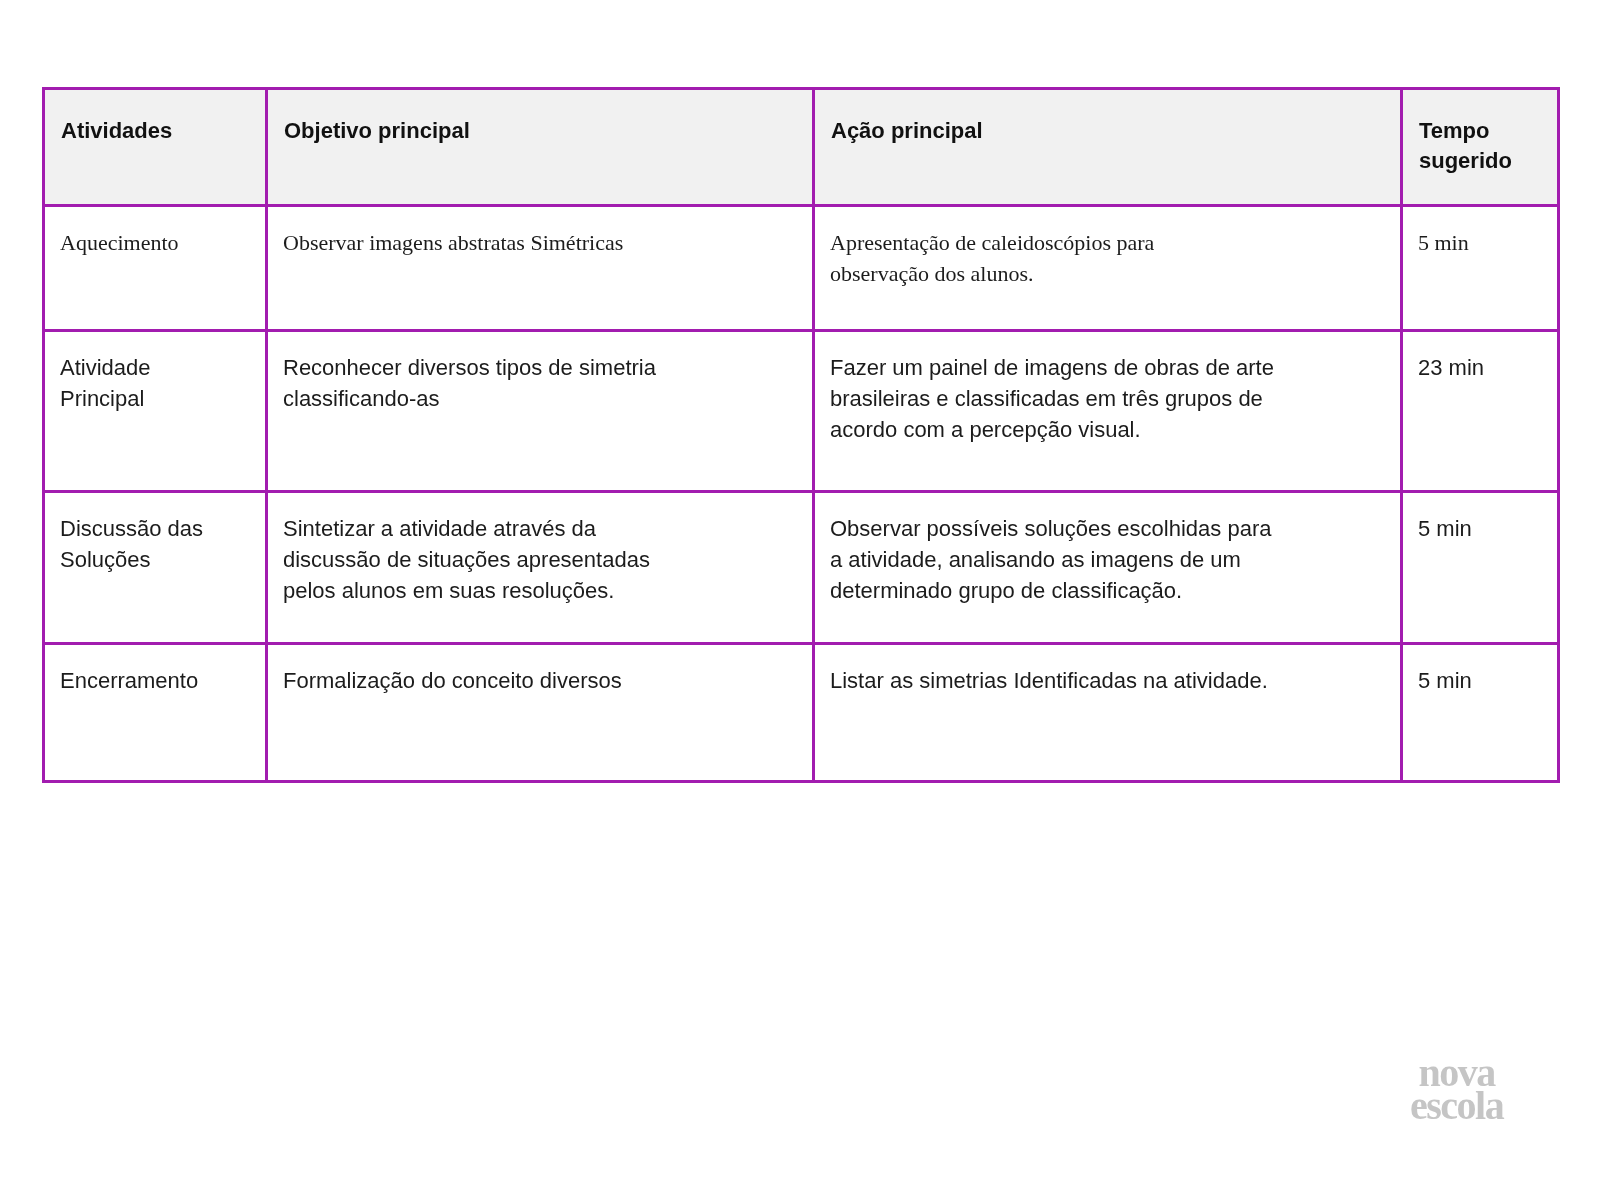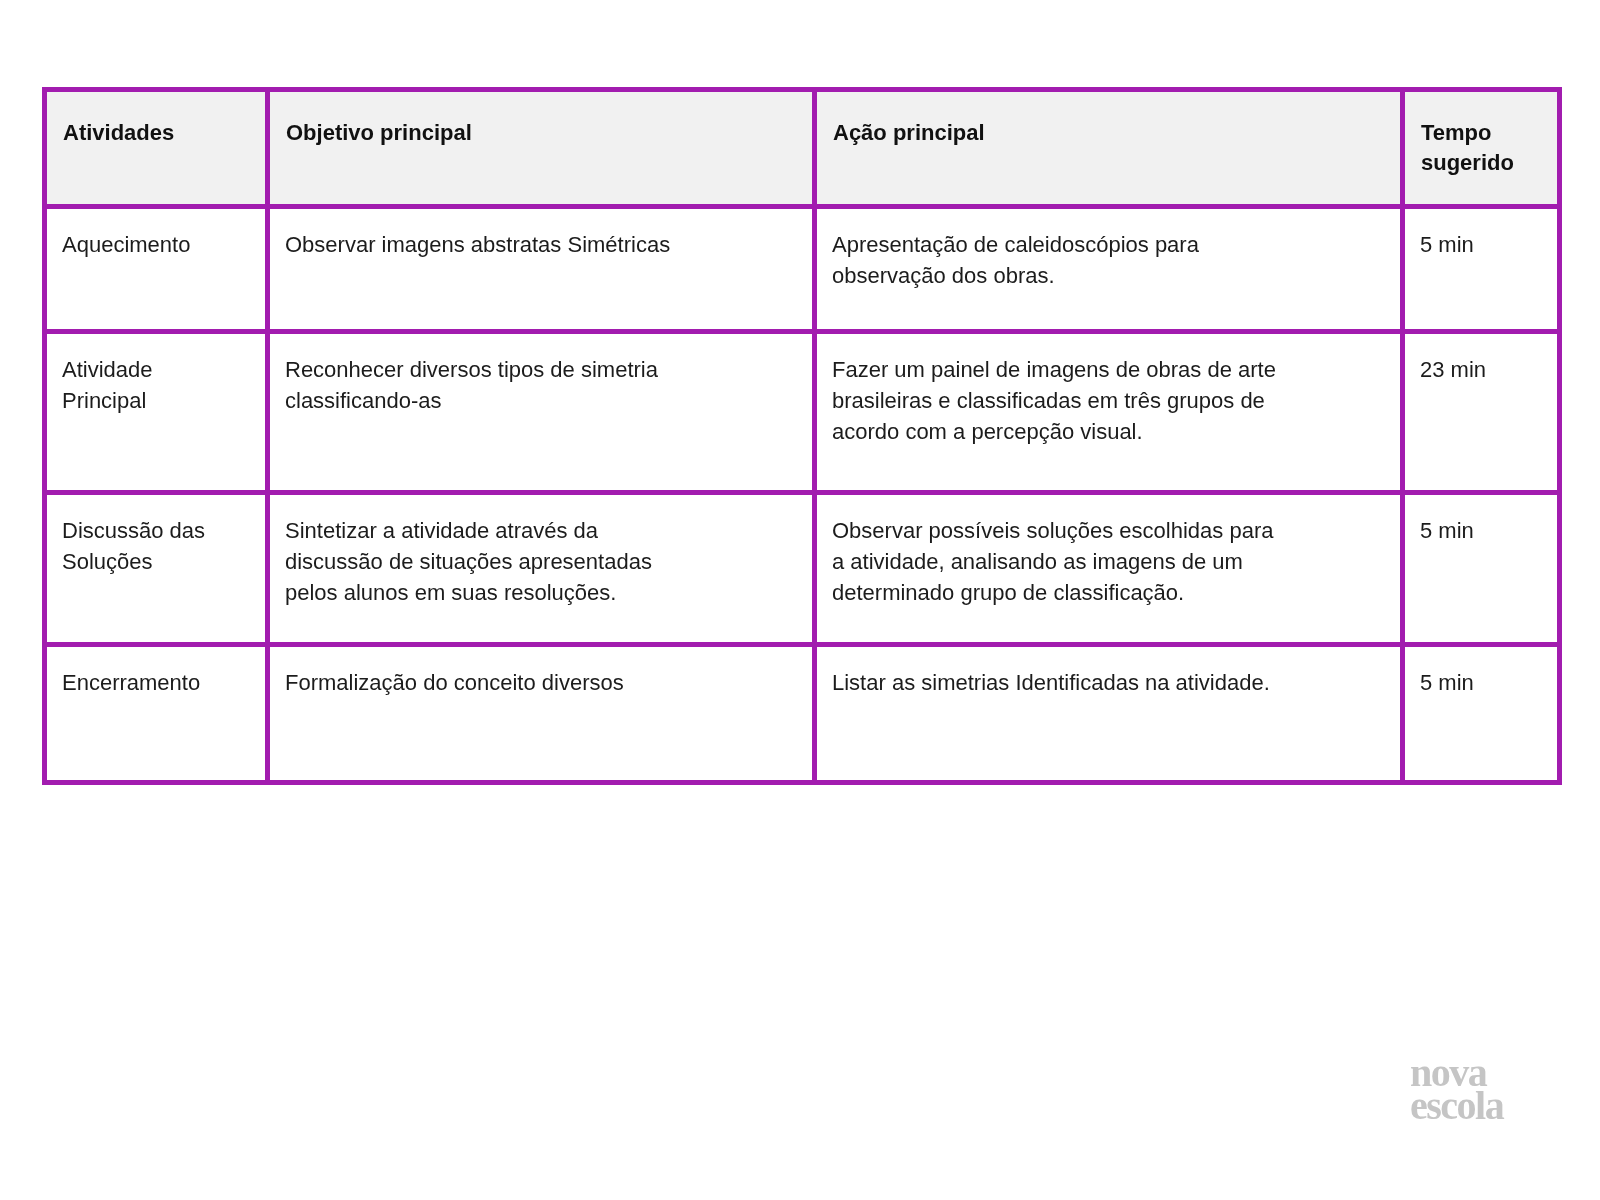--- a/index.html
+++ b/index.html
@@ -21,21 +21,21 @@
   table.lesson {
     position: absolute;
     left: 42px;
     top: 87px;
     width: 1515px;
     border-collapse: collapse;
     table-layout: fixed;
   }
   table.lesson th,
   table.lesson td {
-    border: 5px solid #a21caf;
+    border: 3px solid #a21caf;
     vertical-align: top;
     font-size: 22px;
     line-height: 31px;
     white-space: pre-line;
     overflow: hidden;
     box-sizing: border-box;
     padding: 20px 12px 8px 15px;
   }
   table.lesson th {
     background: #f1f1f1;
@@ -51,36 +51,37 @@
   td.dark {
     border: 2px solid #000000;
   }
   td.col-activity { padding-top: 27px; padding-left: 16px; }
   td.col-time     { padding-top: 26px; padding-left: 17px; }
   td.pt-sm  { padding-top: 28px; }
   td.pt-md  { padding-top: 34px; }
   td.pt-lg  { padding-top: 44px; }
   td.pt-xl  { padding-top: 50px; }
   tr.r-header { height: 117px; }
-  tr.r1 { height: 125px; }
+  tr.r1 { height: 125px; font-family: Liberation Serif, serif; }
   tr.r2 { height: 161px; }
   tr.r3 { height: 152px; }
   tr.r4 { height: 138px; }
   tr.r5 { height: 152px; }
   .logo {
     position: absolute;
     left: 1410px;
     top: 1056px;
     font-family: "Liberation Serif", serif;
     font-weight: bold;
     font-size: 40px;
     line-height: 33px;
     letter-spacing: -1.5px;
     color: #c5c5c5;
     user-select: none;
+    text-align: center;
   }
 </style>
 </head>
 <body>
 
 <div class="page">
 
   <table class="lesson">
     <colgroup>
       <col style="width:223px">
@@ -93,21 +94,21 @@
         <th>Atividades</th>
         <th>Objetivo principal</th>
         <th>Ação principal</th>
         <th>Tempo sugerido</th>
       </tr>
 
       <tr class="r1">
         <td class="col-activity">Aquecimento</td>
         <td class="dark pt-xl">Observar imagens abstratas Simétricas</td>
         <td class="dark pt-md">Apresentação de caleidoscópios para
-observação dos obras.</td>
+observação dos alunos.</td>
         <td class="col-time">5 min</td>
       </tr>
 
       <tr class="r2">
         <td class="col-activity">Atividade
 Principal</td>
         <td class="dark pt-lg">Reconhecer diversos tipos de simetria
 classificando-as</td>
         <td class="dark pt-sm">Fazer um painel de imagens de obras de arte
 brasileiras e classificadas em três grupos de

